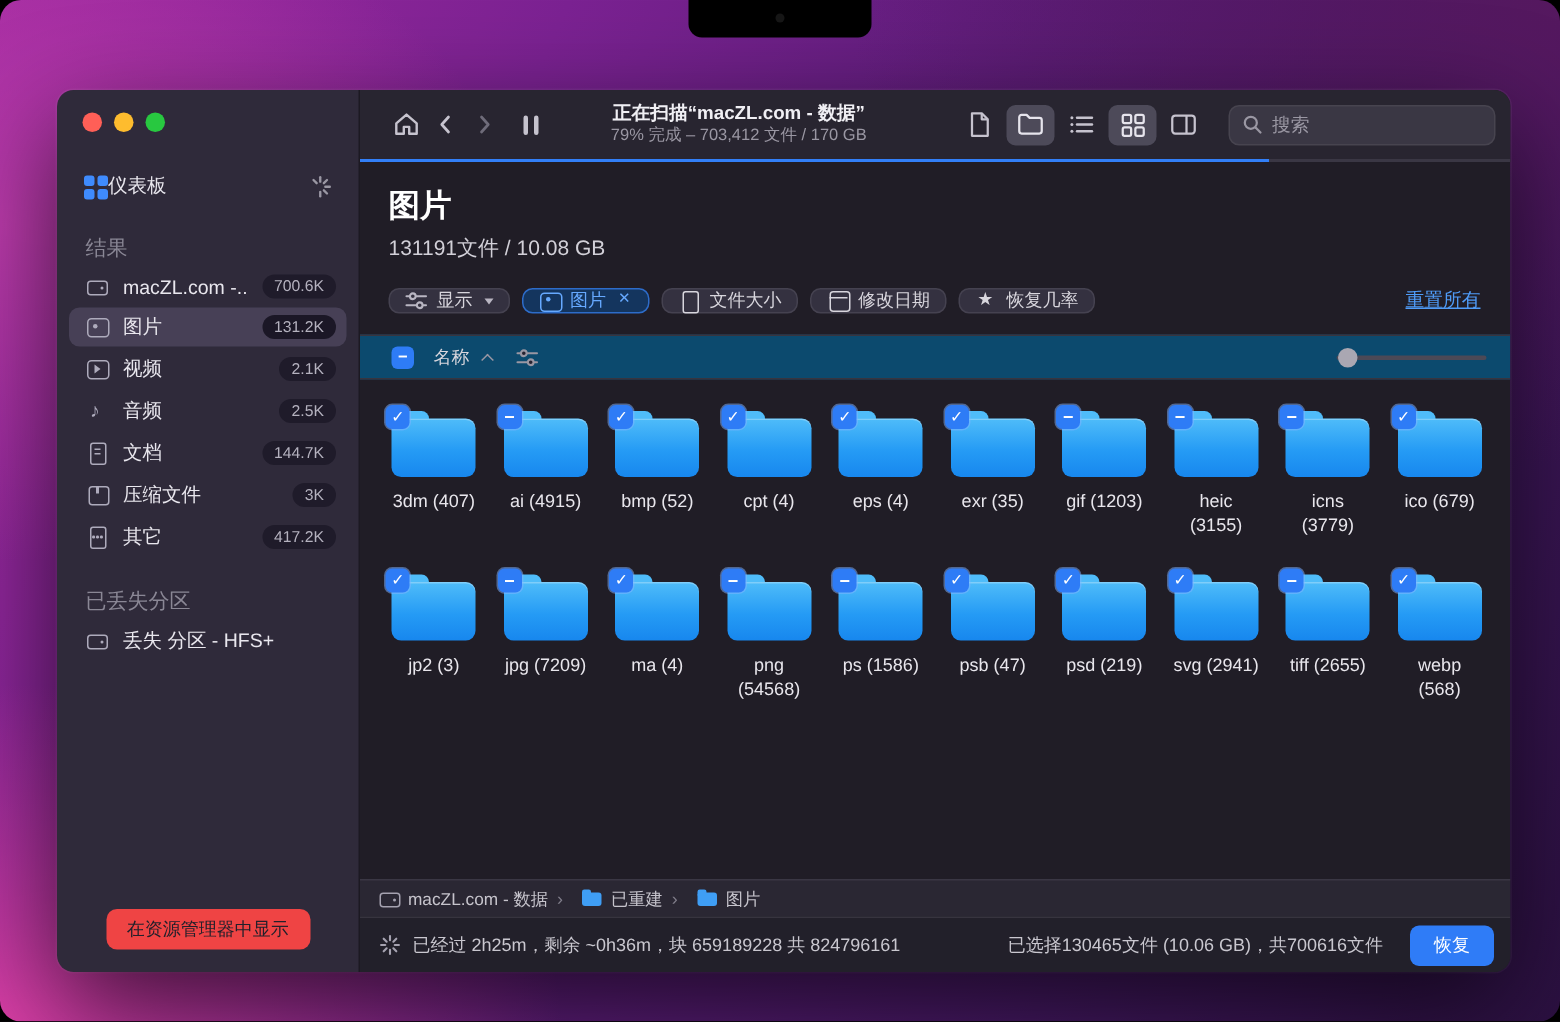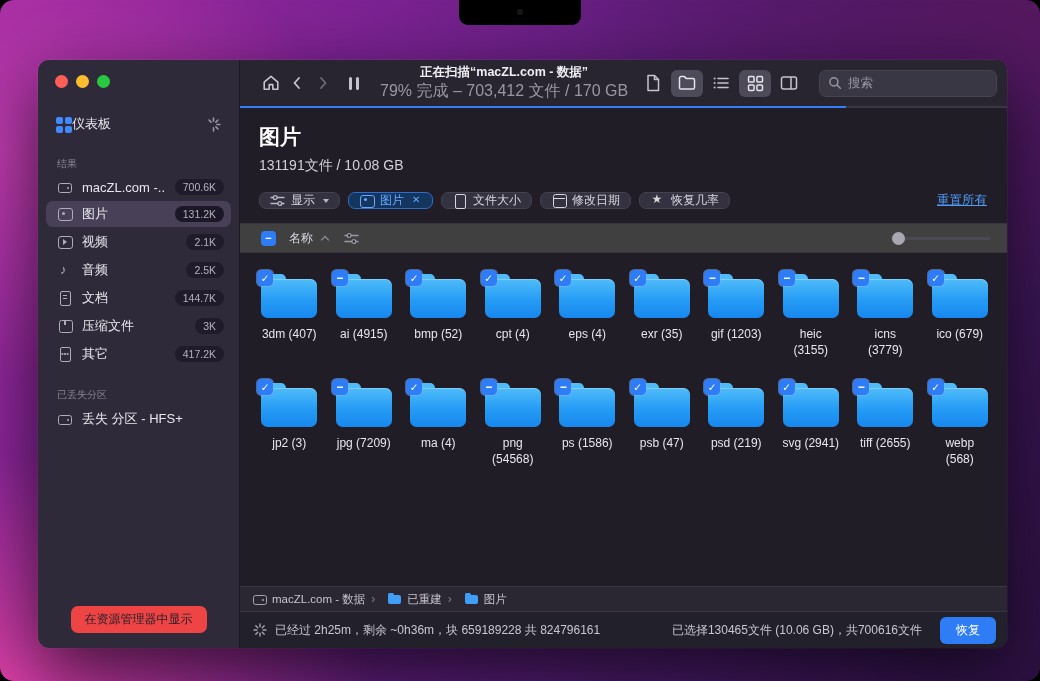--- a/index.html
+++ b/index.html
@@ -33,21 +33,21 @@
   .light.red { background:#ff5f57; } .light.yellow { background:#febc2e; } .light.green { background:#28c840; }
 
   .dash-row { display:flex; align-items:center; margin:23px 12px 0 12px; padding:4px 6px;
     color:#e9e7ee; font-size:13px; border-radius:7px; }
   .dash-icon { position:relative; width:16px; height:17px; flex:0 0 16px; }
   .dash-icon::before, .dash-icon::after { content:""; position:absolute; width:7px; height:7px;
     border-radius:2px; background:#3f8bfd; box-shadow:9px 0 0 #3f8bfd; }
   .dash-icon::before { left:0; top:1px; } .dash-icon::after { left:0; top:10px; }
   .dash-spacer { flex:1; }
 
-  .sec-h { margin:20px 0 3px 19px; font-size:10px; color:#8a8795; }
+  .sec-h { margin:20px 0 3px 19px; font-size:14px; color:#8a8795; }
   .side-list { display:flex; flex-direction:column; }
   .side-item { display:flex; align-items:center; gap:9px; margin:1px 8px; padding:4px 7px 4px 11px;
     border-radius:7px; font-size:13px; color:#e9e7ee; }
   .side-item[data-selected="true"] { background:#474056; }
   .si-label { white-space:nowrap; overflow:hidden; }
   .badge { margin-left:auto; background:#1f1b2a; border-radius:9px; padding:2px 8px;
     font-size:10.5px; color:#b5b2bf; }
   .side-item[data-selected="true"] .badge { background:#1b1726; }
   .side-spacer { flex:1; }
   .explorer-btn { margin:0 auto 15px; background:#ef4444; color:#23202b; border:none;
@@ -94,21 +94,21 @@
   
   .main { flex:1; display:flex; flex-direction:column; background:#201d26; min-width:0; }
 
   .toolbar { position:relative; height:48px; flex:0 0 48px; background:#282530; display:flex;
     align-items:center; padding:0 10px 2px 18px; }
   .tb-ic { display:flex; align-items:center; justify-content:center; width:26px; height:26px; }
   .pause-ic { display:flex; gap:4px; width:20px; justify-content:center; }
   .pause-ic span { width:3px; height:13px; border-radius:1.5px; background:#c6c3ce; }
   .tb-title { margin-left:16px; text-align:center; line-height:1.25; min-width:225px; }
   .t1 { font-size:12.5px; font-weight:700; color:#f0eff4; white-space:nowrap; }
-  .t2 { font-size:16px; color:#9a97a3; margin-top:1px; white-space:nowrap; }
+  .t2 { font-size:11px; color:#9a97a3; margin-top:1px; white-space:nowrap; }
   .tb-spacer { flex:1; }
   .vbtn { width:32px; height:27px; display:flex; align-items:center; justify-content:center;
     border-radius:6px; margin-left:2px; }
   .vbtn.active { background:#4d4a59; }
   .search { width:178px; height:27px; background:#3a3744; border:1px solid #47444f; border-radius:7px;
     display:flex; align-items:center; gap:6px; padding:0 8px; margin-left:10px; }
   .search input { flex:1; min-width:0; background:transparent; border:none; outline:none;
     color:#d8d6dd; font-size:12.5px; font-family:inherit; }
   .search input::placeholder { color:#9a97a3; }
   .progress { position:absolute; left:0; right:0; bottom:0; height:2.5px; background:#3a3744; }
@@ -123,21 +123,21 @@
   .chip { display:flex; align-items:center; gap:6px; height:17px; padding:0 10px;
     background:#343140; border:1px solid #454250; border-radius:7px; font-size:12px; color:#d8d6dd; }
   .chip.active { background:#14355e; border-color:#2d6cc9; color:#66a9ff; }
   .chev-down { width:0; height:0; border-left:3.5px solid transparent; border-right:3.5px solid transparent;
     border-top:4.5px solid #b9b6c2; margin-left:2px; }
   .x-close { position:relative; width:10px; height:10px; margin-left:2px; }
   .x-close::after { content:"✕"; position:absolute; left:0; top:-2px; font-size:10px; color:#66a9ff; }
   .reset { margin-left:auto; padding-right:4px; color:#4f9cf8; font-size:12.5px;text-decoration:underline; }
 
   .list-head { display:flex; align-items:center; margin-top:14px; height:30px; flex:0 0 30px;
-    background:#404040; border-top:1px solid #38353f; border-bottom:1px solid #38353f;
+    background:#0c4a6e; border-top:1px solid #38353f; border-bottom:1px solid #38353f;
     padding:0 16px 0 21px; }
   .cb { width:15px; height:15px; border-radius:4px; background:#2e7cf6; color:#fff; display:flex;
     align-items:center; justify-content:center; font-size:11px; font-weight:700; }
   .cb::after { content:"−"; margin-top:-1px; }
   .lh-name { margin-left:13px; font-size:12px; color:#d8d6dd; }
   .caret-up { width:6px; height:6px; border-left:1.5px solid #9a97a3; border-top:1.5px solid #9a97a3;
     transform:rotate(45deg); margin:3px 0 0 9px; }
   .lh-sliders { margin-left:16px; color:#9a97a3; display:flex; }
   .lh-spacer { flex:1; }
   .zoom-slider { position:relative; width:100px; height:14px; }

